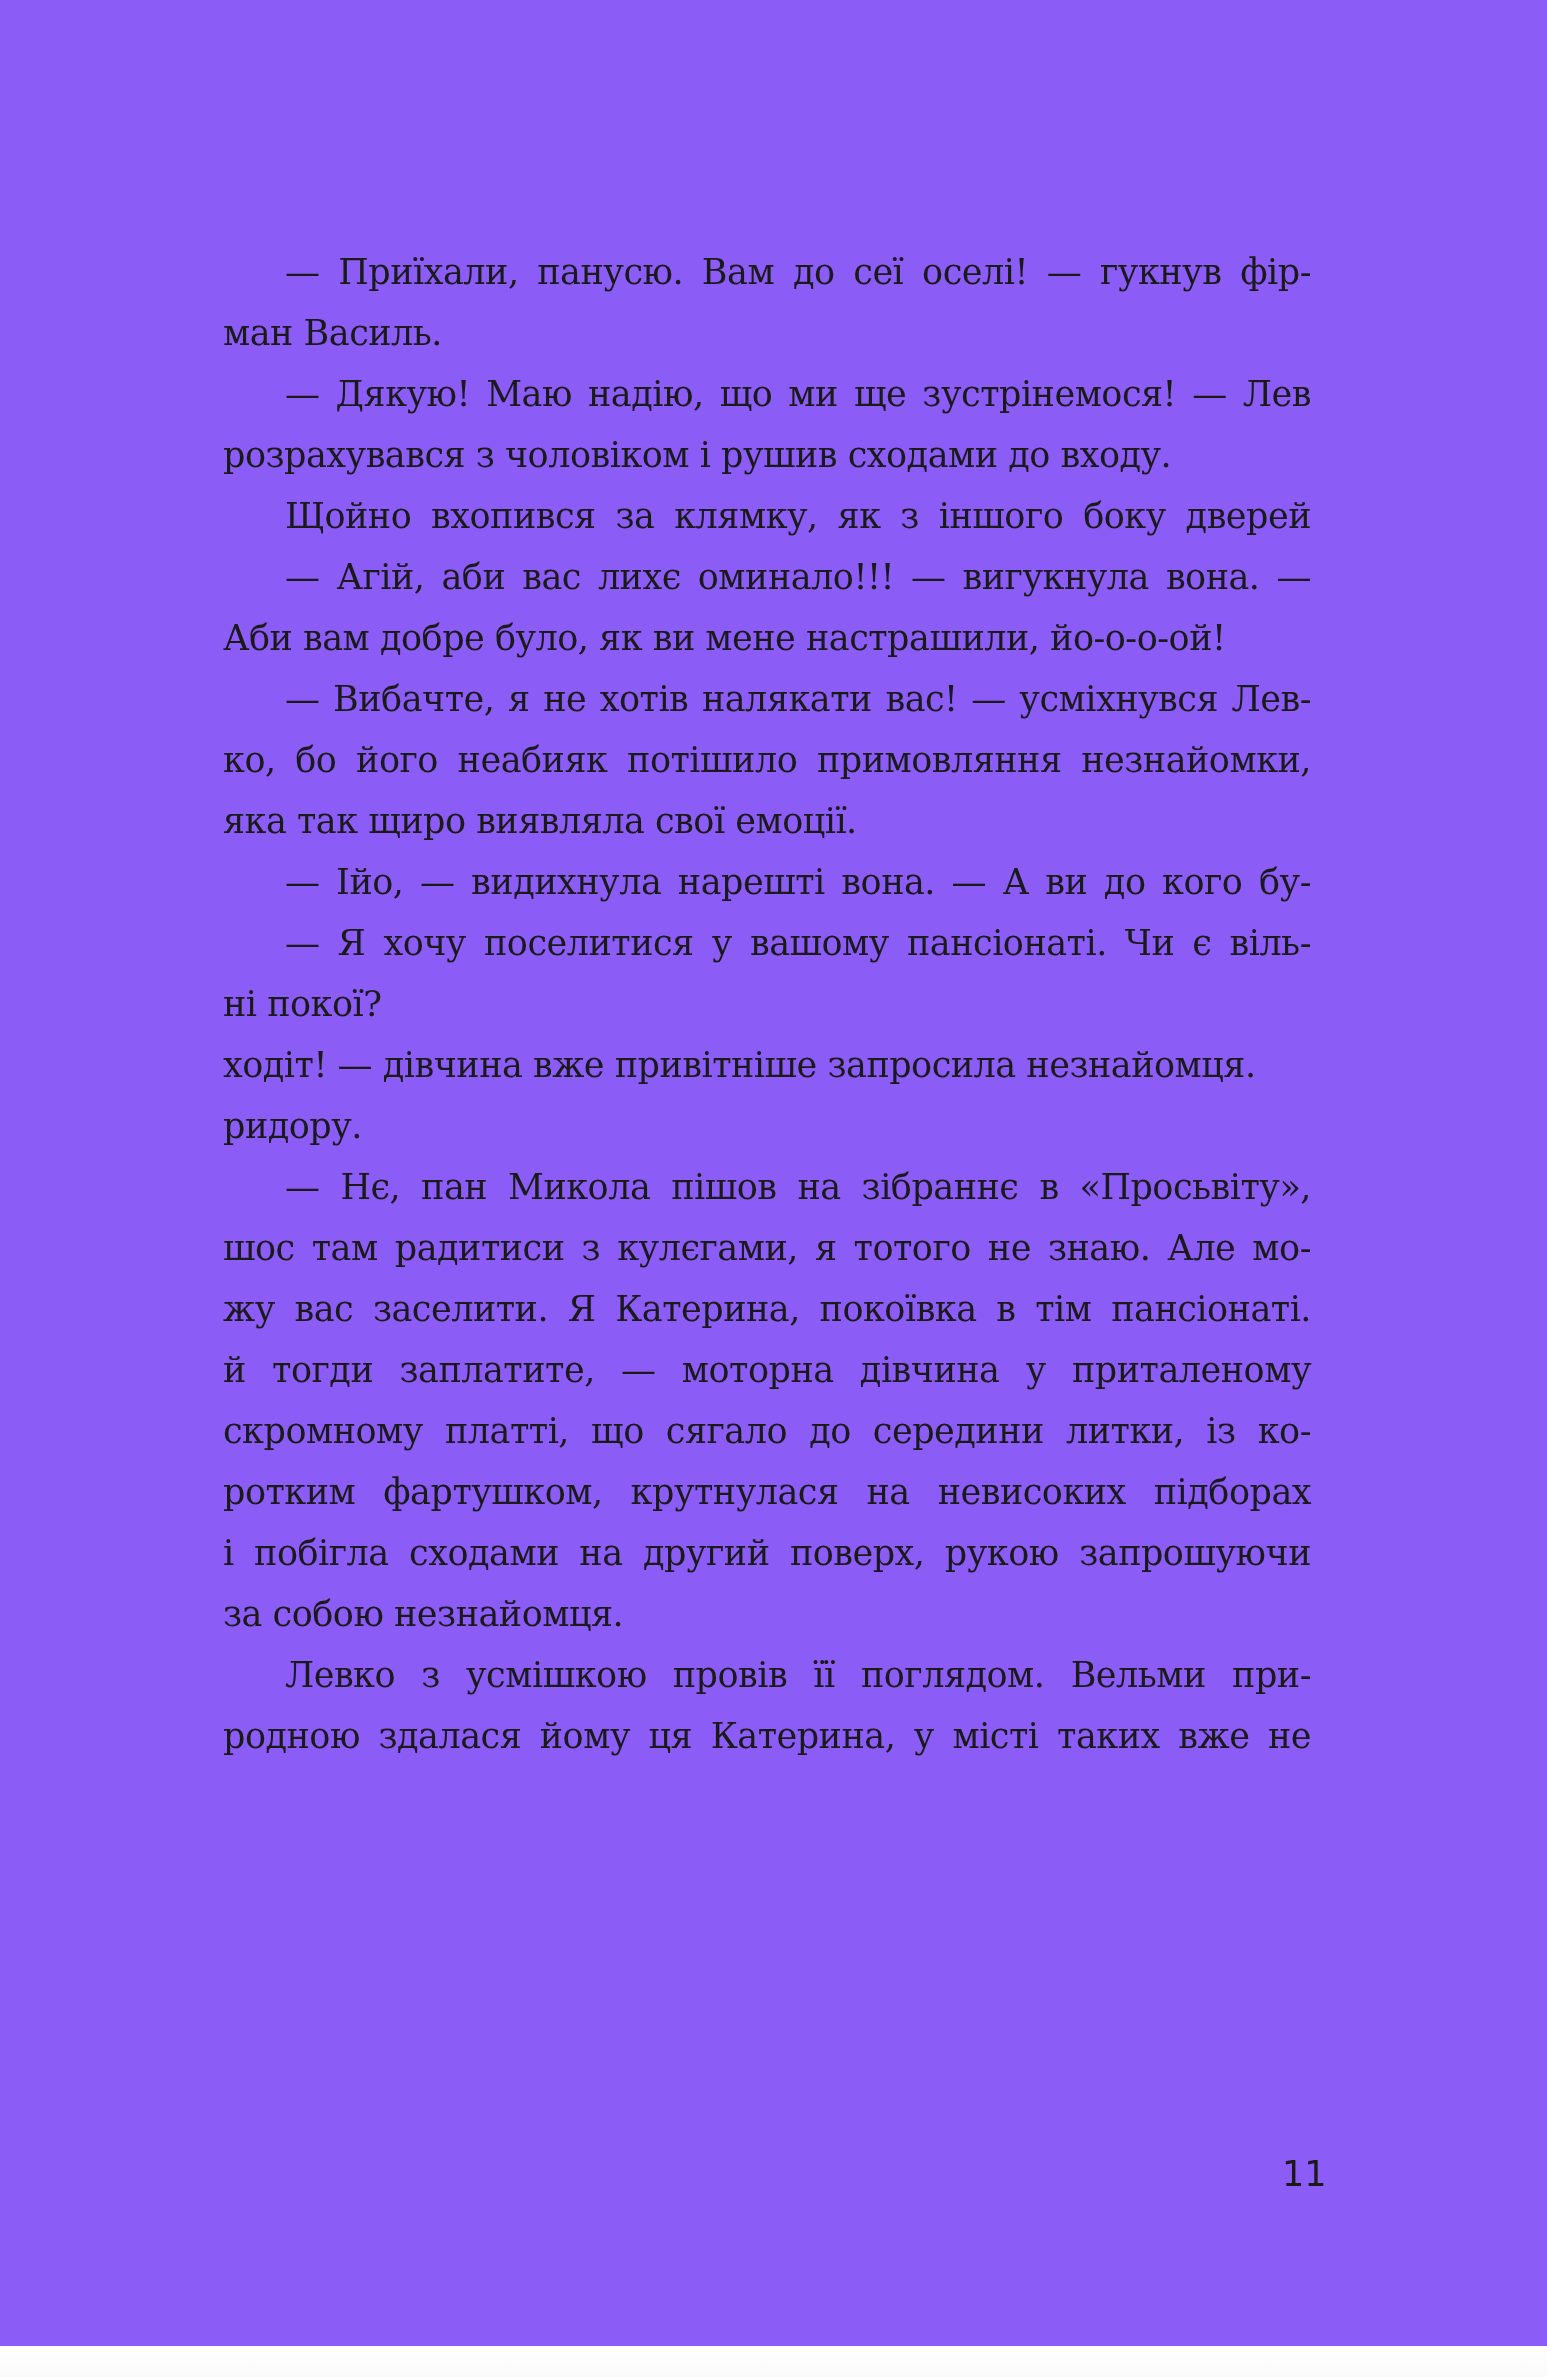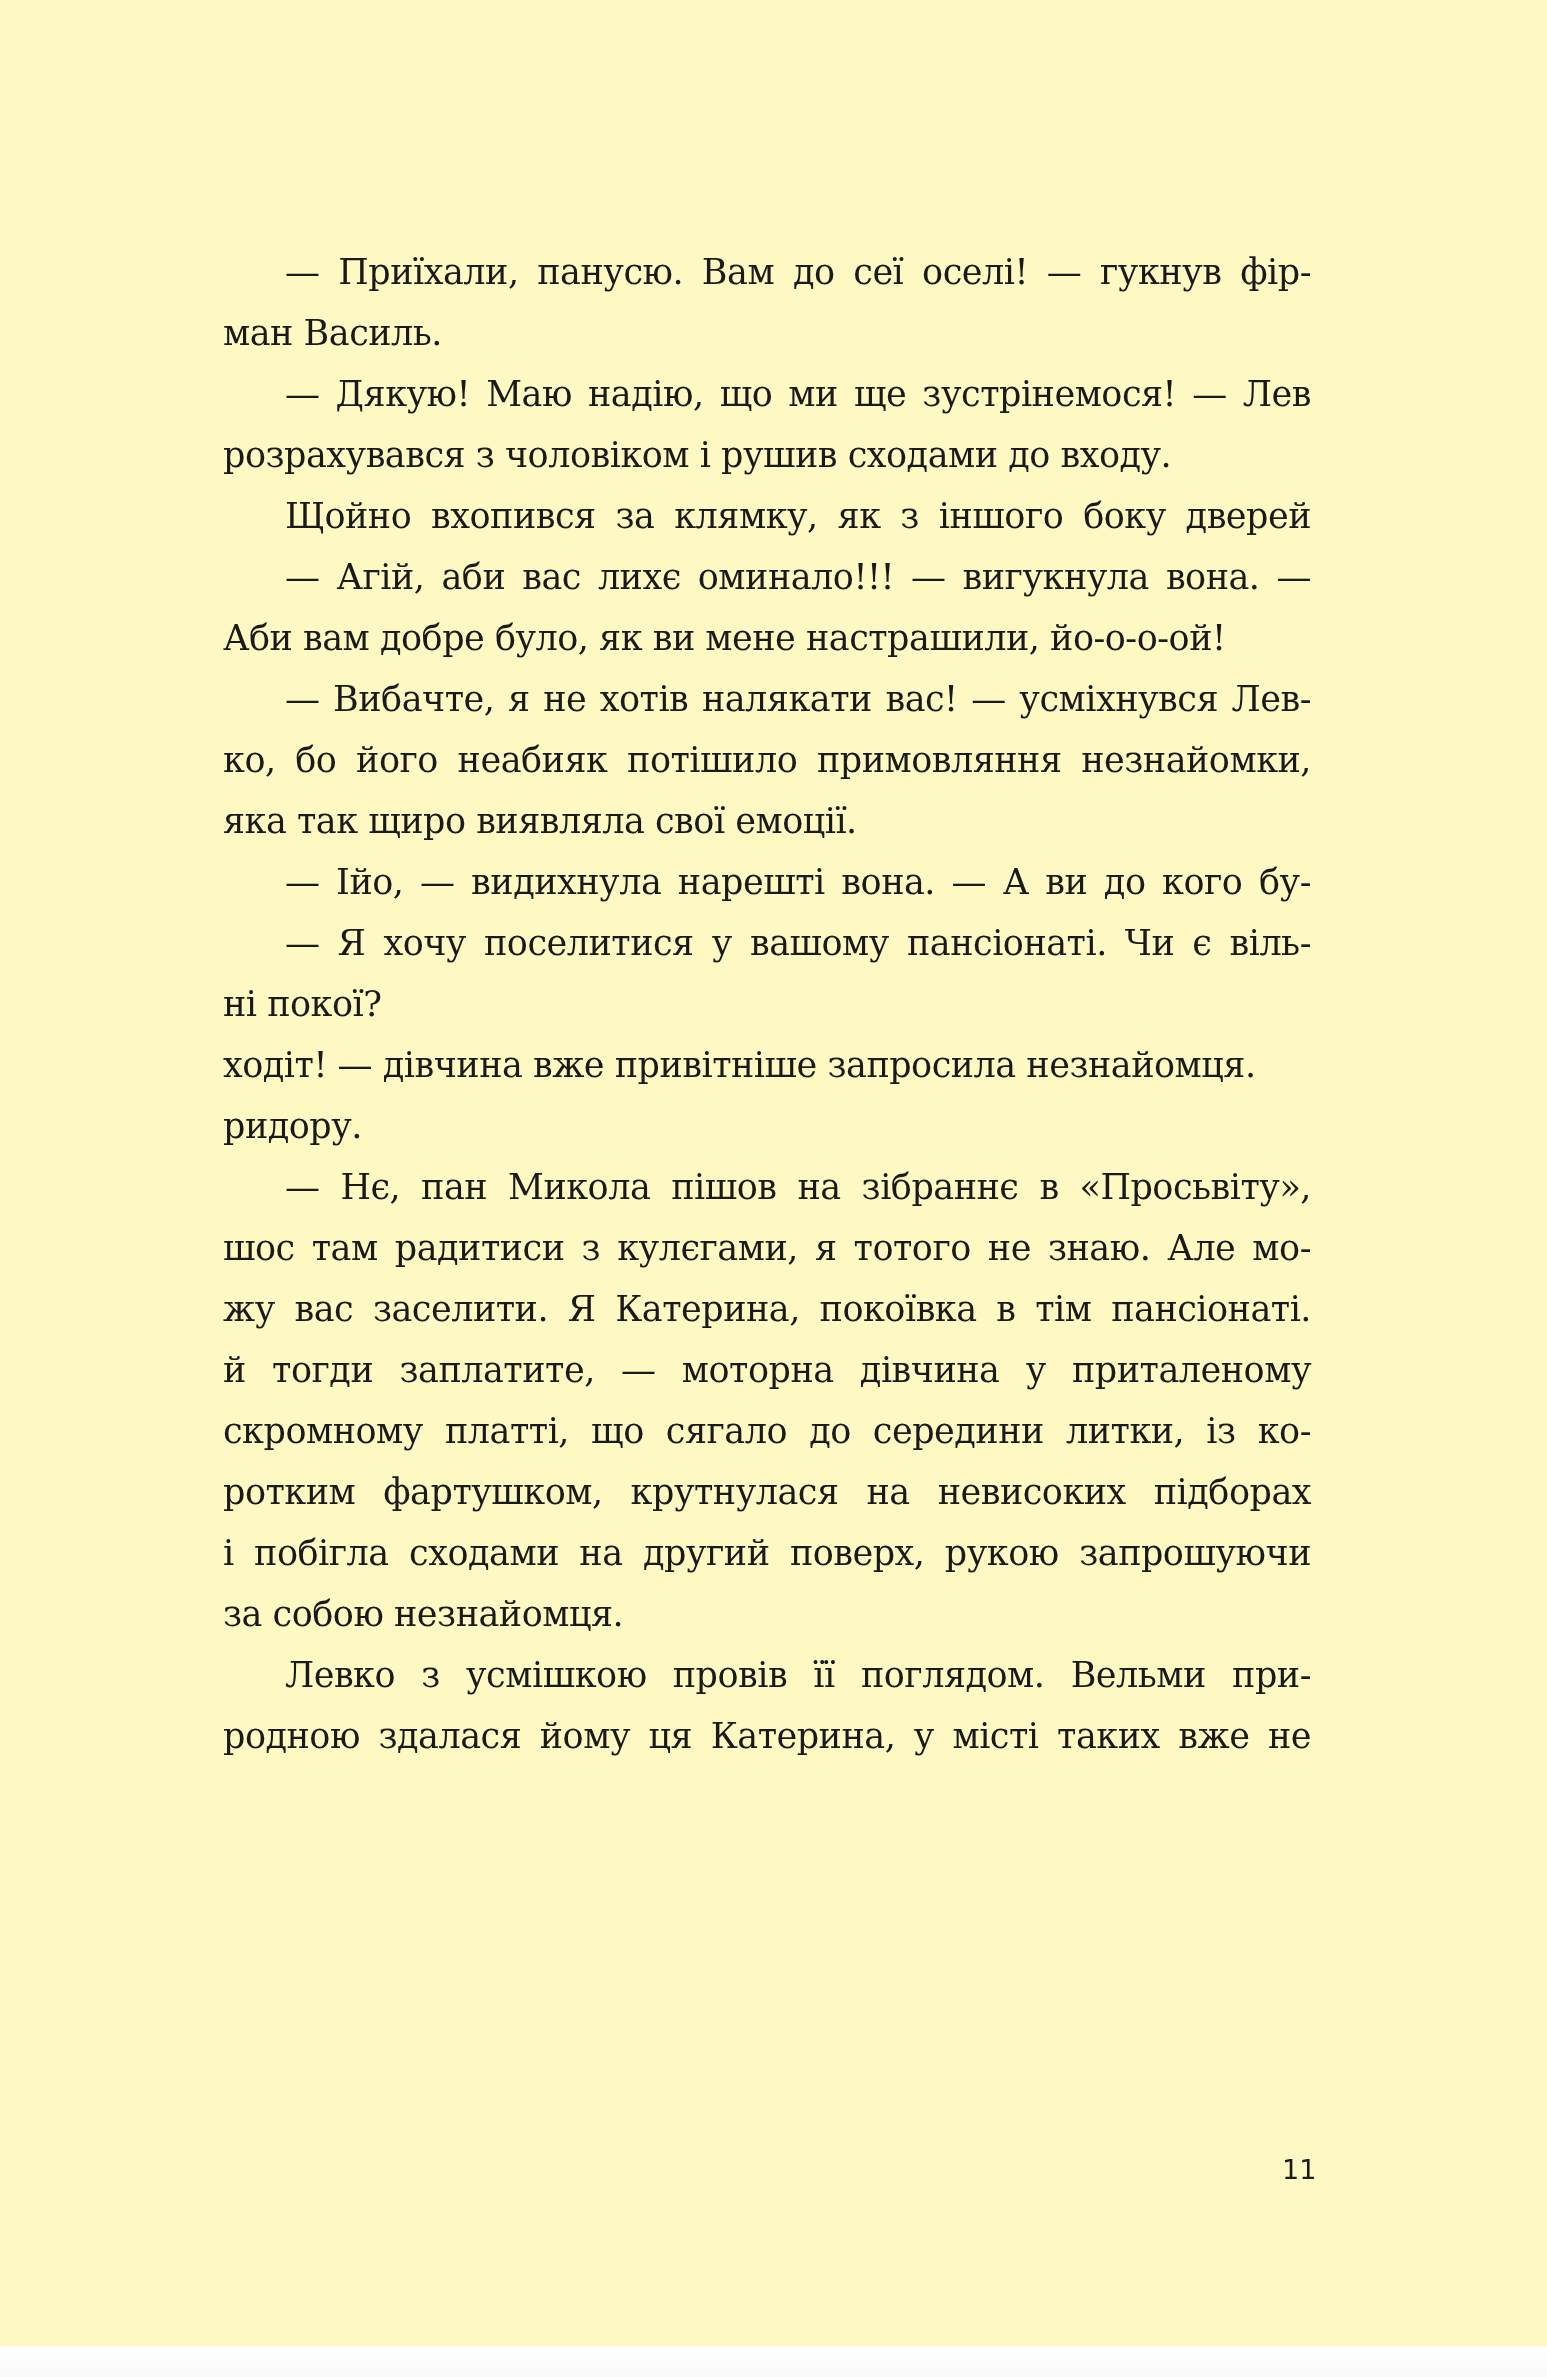--- a/index.html
+++ b/index.html
@@ -1,18 +1,18 @@
 <!DOCTYPE html>
 <html style="font-size:13px"><head>
 <meta charset="utf-8">
 <style>
   html, body { margin: 0; padding: 0; background: #ffffff; }
   body { width: 1548px; height: 2377px; position: relative; overflow: hidden; }
   .page {
-    position: absolute; left: 0; top: 0; width: 1548px; height: 2377px; background: #fef9c3;
+    position: absolute; left: 0; top: 0; width: 1548px; height: 2377px; background: #8b5cf6;
   }
   .text-block {
     position: absolute;
     left: 223px;
     top: 242px;
     width: 1088px;
     font-family: "DejaVu Serif", "Liberation Serif", serif;
     font-size: 35px;
     line-height: 61px;
     color: #1a1a1a;
@@ -26,21 +26,21 @@
   }
   .line.last { text-align-last: left; }
   .line.indent { padding-left: 62px; }
   .page-number {
     position: absolute;
     left: 1282px;
     top: 2154px;
     width: 32px;
     text-align: left;
     font-family: "DejaVu Sans", "Liberation Sans", sans-serif;
-    font-size: 27px;
+    font-size: 35px;
     color: #1a1a1a;
   }
   .bottom-shade {
     position: absolute; left: 0; top: 2346px; width: 1548px; height: 31px;
     background: linear-gradient(#ffffff, #fafafa);
   }
 </style>
 </head>
 <body>
 

